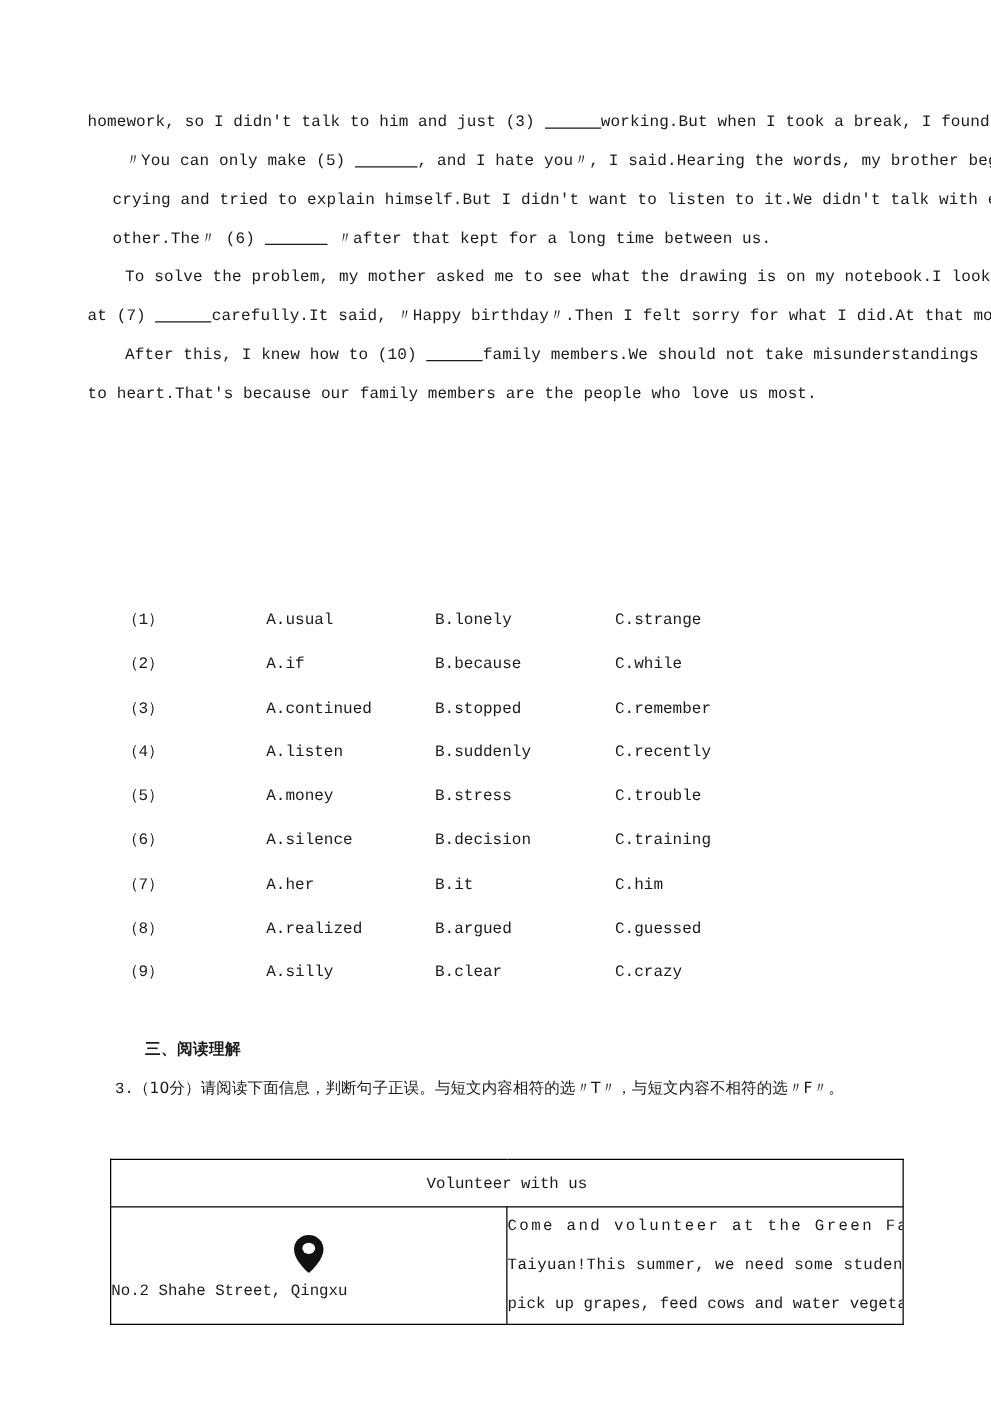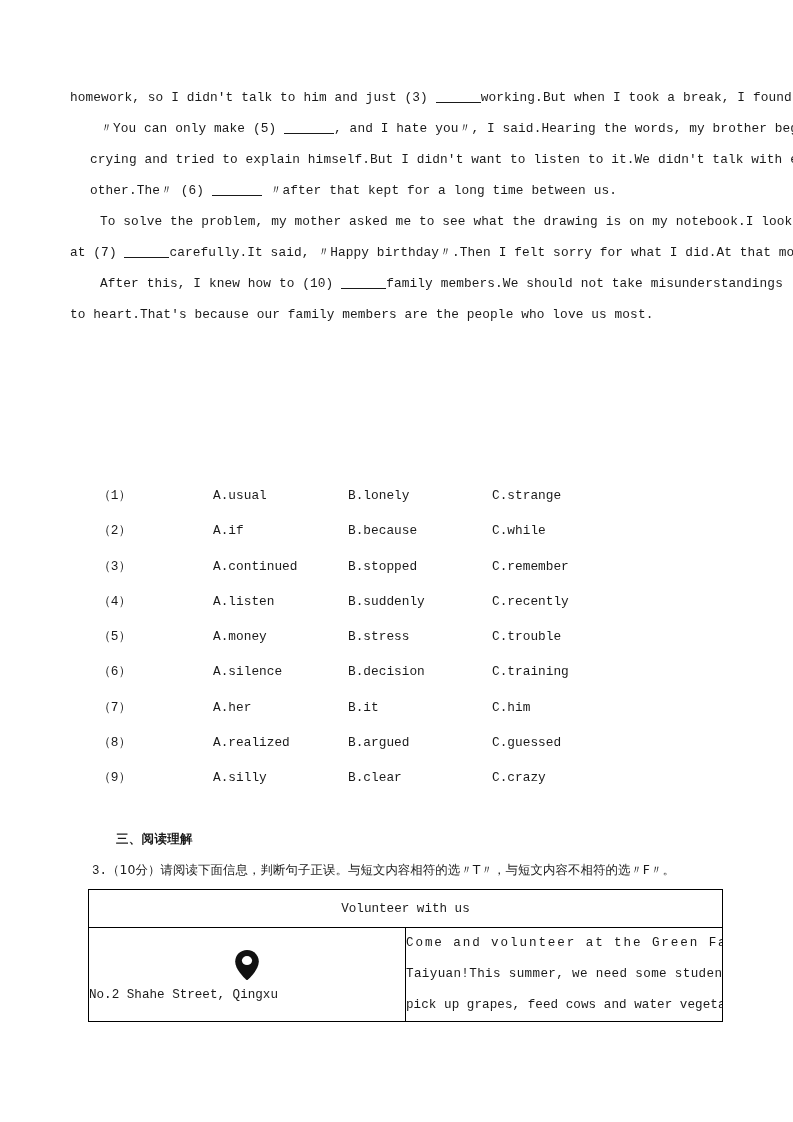--- a/index.html
+++ b/index.html
@@ -93,21 +93,21 @@
     margin-left: 22px;
   }
   .q-line .mono {
     font-family: "Liberation Mono", "DejaVu Sans Mono", monospace;
   }
 
   
   .vtable {
     position: absolute;
     left: 88px;
-    top: 889px;
+    top: 927px;
     width: 635px;
     border-collapse: collapse;
     table-layout: fixed;
   }
   .vtable td {
     border: 1px solid #000000;
     padding: 0;
     vertical-align: middle;
     font-size: 12.6px;
   }

